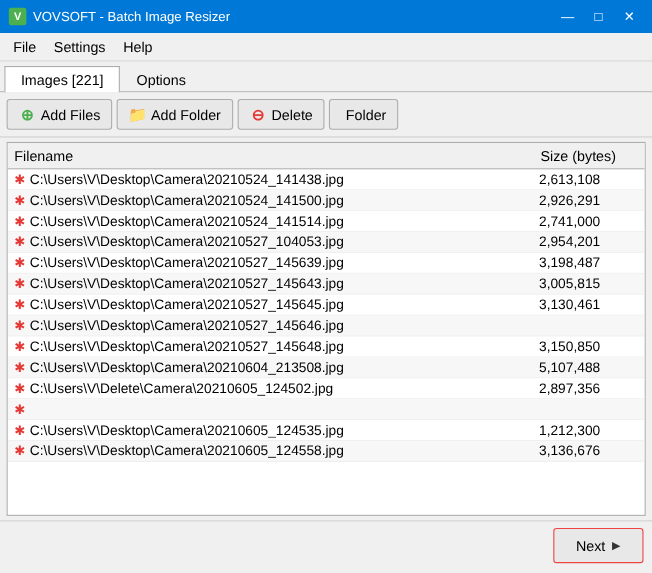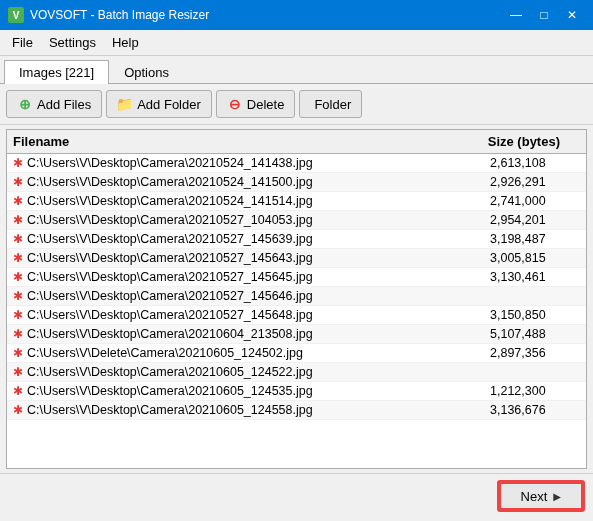--- a/index.html
+++ b/index.html
@@ -132,21 +132,21 @@
       border: 1px solid #adadad;
       display: flex;
       flex-direction: column;
       height: 340px;
       overflow: hidden;
     }
     .table-header {
       display: flex;
       background: #f0f0f0;
       border-bottom: 1px solid #adadad;
-      font-weight: bold;
+      font-weight: normal;
       padding: 4px 6px;
     }
     .col-filename { flex: 1; }
     .col-size { width: 100px; text-align: right; padding-right: 20px; }
 
     .table-body {
       flex: 1;
       overflow-y: scroll;
       overflow-x: hidden;
     }
@@ -174,21 +174,21 @@
       padding: 6px 8px;
       background: #f0f0f0;
       border-top: 1px solid #d0d0d0;
     }
     .next-btn {
       display: flex;
       align-items: center;
       gap: 6px;
       padding: 5px 20px;
       background: #e8e8e8;
-      border: 4px solid #ef4444;
+      border: 1px solid #ef4444;
       border-radius: 3px;
       cursor: pointer;
       font-size: 13px;
       height: 32px;
     }
     .next-arrow {
       color: #333;
       font-size: 10px;
     }
 
@@ -297,21 +297,20 @@
     <span class="row-filename">C:\Users\V\Desktop\Camera\20210604_213508.jpg</span>
     <span class="row-size">5,107,488</span>
   </div>
       <div class="table-row">
     <span class="row-icon">✱</span>
     <span class="row-filename">C:\Users\V\Delete\Camera\20210605_124502.jpg</span>
     <span class="row-size">2,897,356</span>
   </div>
       <div class="table-row">
     <span class="row-icon">✱</span>
-    <span class="row-filename">C:\Users\V\Desktop\Camera\20210605_124522.jpg</span>
   </div>
       <div class="table-row">
     <span class="row-icon">✱</span>
     <span class="row-filename">C:\Users\V\Desktop\Camera\20210605_124535.jpg</span>
     <span class="row-size">1,212,300</span>
   </div>
       <div class="table-row">
     <span class="row-icon">✱</span>
     <span class="row-filename">C:\Users\V\Desktop\Camera\20210605_124558.jpg</span>
     <span class="row-size">3,136,676</span>

